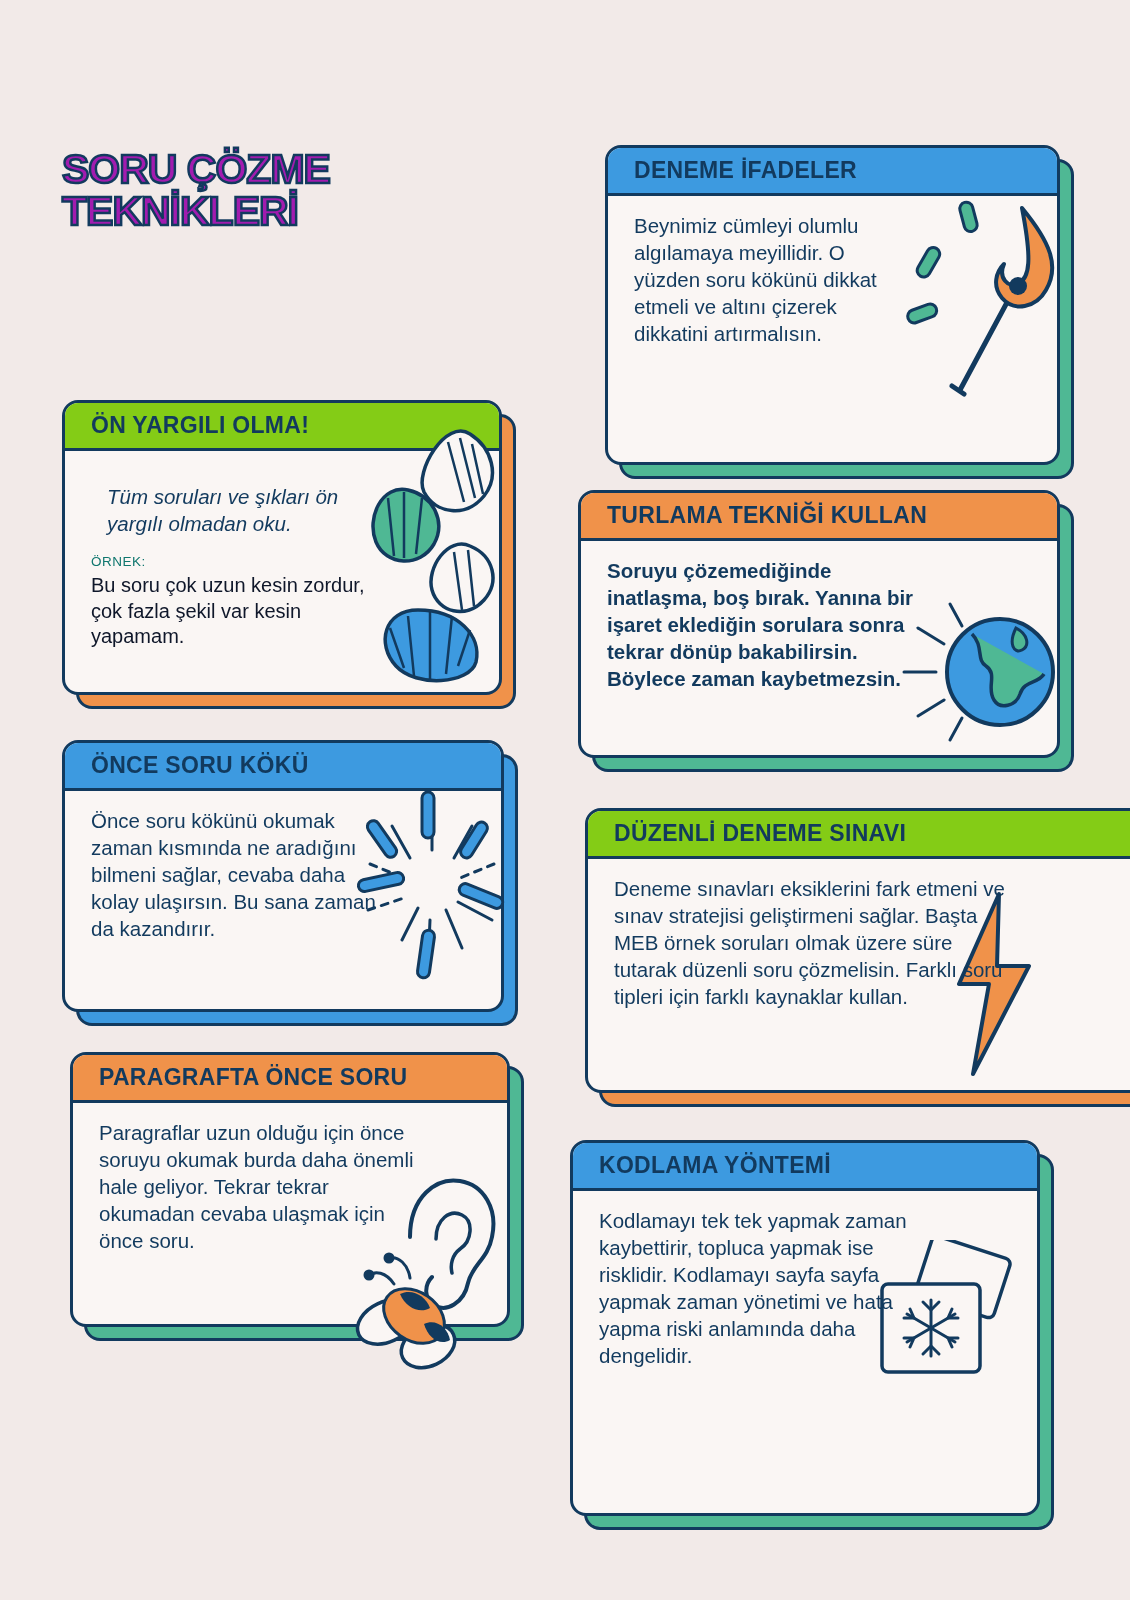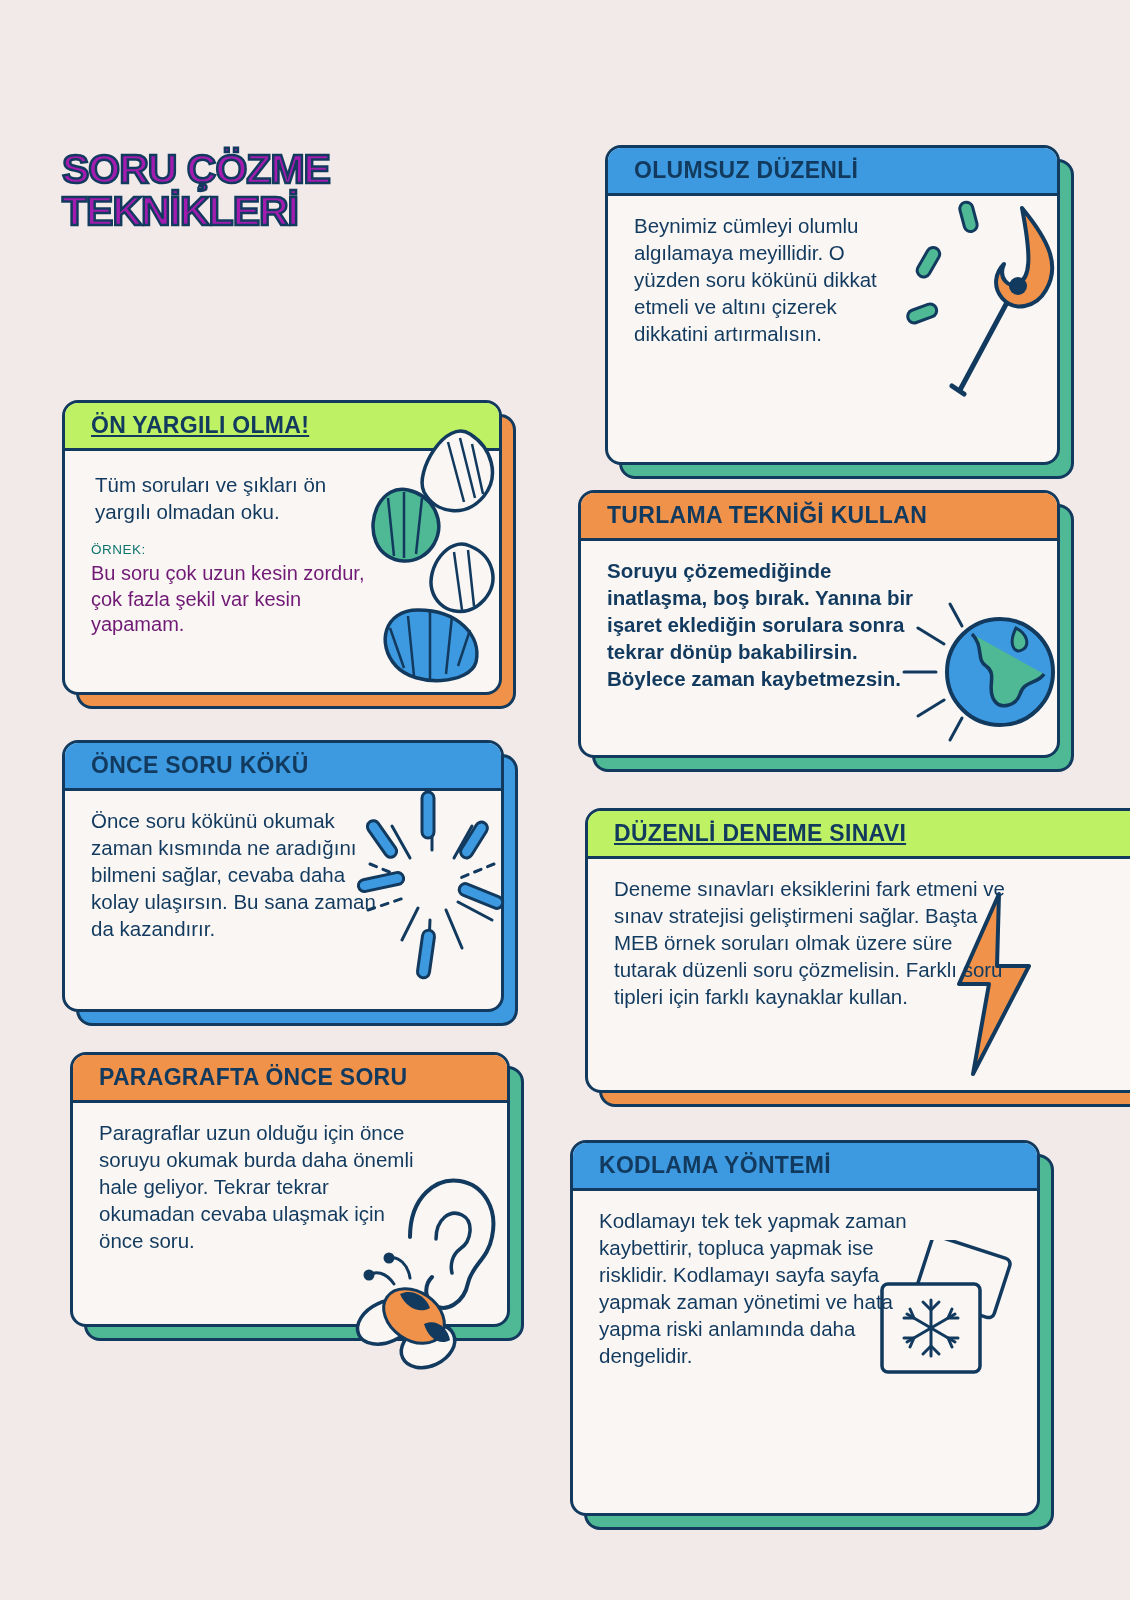--- a/index.html
+++ b/index.html
@@ -68,39 +68,39 @@
     box-sizing: border-box;
   }
   .card .txt {
     padding: 16px 22px 14px 26px;
     font-size: 20.5px;
     line-height: 1.32;
     color: #123a5e;
     position: relative;
     z-index: 3;
   }
-  .card .txt p { margin: 4px; }
+  .card .txt p { margin: 16px; font-style: italic; }
 
   .blue   { background: #3d9ae0; }
-  .green  { background: #bef264; text-decoration: underline; }
+  .green  { background: #84cc16; }
   .orange { background: #f0924a; }
   .sh-green  { background: #4fb894; }
   .sh-orange { background: #f0924a; }
   .sh-blue   { background: #3d9ae0; }
 
   .ornek-label {
     font-size: 13.5px;
     letter-spacing: .5px;
     margin-top: 16px;
     color: #0f766e;
   }
   .ornek-text {
     font-size: 20px;
     line-height: 1.28;
-    color: #701a75;
+    color: #0f172a;
     margin-top: 2px;
   }
 
   .art {
     position: absolute;
     pointer-events: none;
     z-index: 2;
   }
 </style>
 </head>
@@ -109,21 +109,21 @@
 <div class="page">
 
   <div class="title">
     <span>SORU ÇÖZME</span>
     <span class="l2">TEKNİKLERİ</span>
   </div>
 
   <div class="card" style="left:605px; top:145px; width:455px; height:320px;">
     <div class="shadow sh-green"></div>
     <div class="body">
-      <div class="hdr blue">OLUMSUZ DÜZENLİ</div>
+      <div class="hdr blue">DENEME İFADELER</div>
       <div class="txt" style="width:275px;">Beynimiz cümleyi olumlu algılamaya meyillidir. O yüzden soru kökünü dikkat etmeli ve altını çizerek dikkatini artırmalısın.</div>
     </div>
     <svg class="art" style="left:295px; top:45px;" width="165" height="230" viewBox="0 0 165 230">
       <g fill="none" stroke="#123a5e" stroke-width="4" stroke-linecap="round">
         <path d="M60 200 L118 92" stroke-width="5"></path>
         <path d="M52 196 L64 204" stroke-width="5"></path>
       </g>
       <path d="M122 18 C150 52 160 76 146 100 C136 118 114 122 102 108 C92 96 96 82 104 74 C98 88 108 98 118 94 C130 88 132 70 122 18 Z" fill="#f0924a" stroke="#123a5e" stroke-width="4" stroke-linejoin="round"></path>
       <circle cx="118" cy="96" r="9" fill="#123a5e"></circle>
       <g fill="#4fb894" stroke="#123a5e" stroke-width="3">

